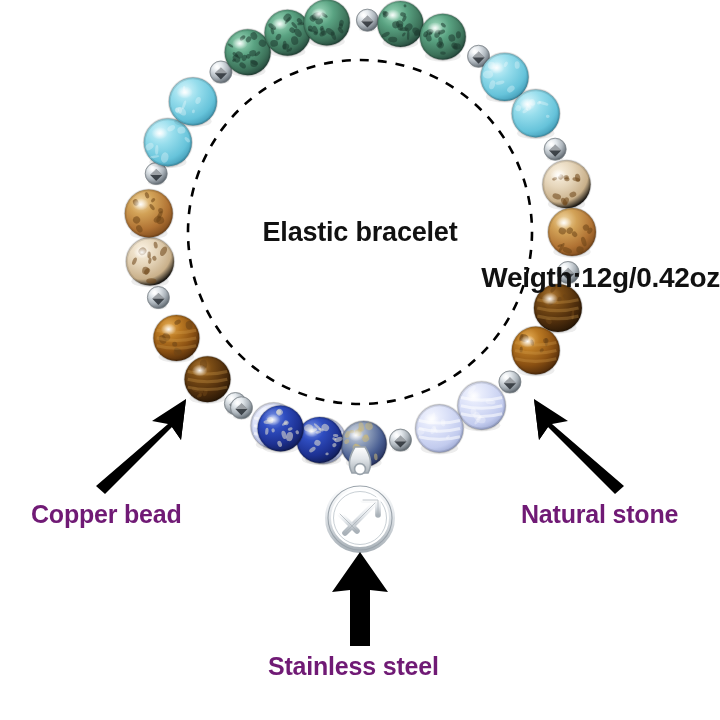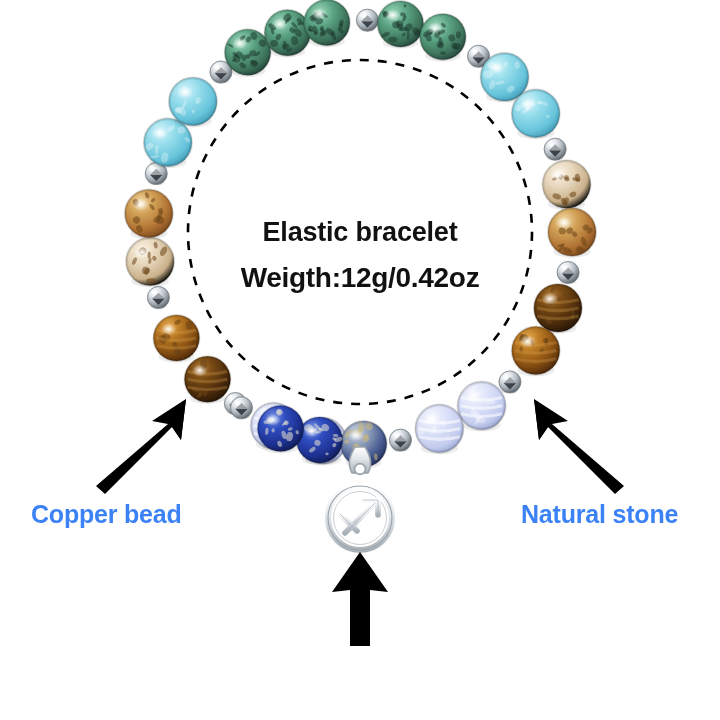--- a/index.html
+++ b/index.html
@@ -35,24 +35,25 @@
   #title-line {
     top: 198px;
     font-size: 27px;
     letter-spacing: -0.2px;
     margin-top: 19px;
   }
   #weight-line {
     top: 262px;
     font-size: 28px;
     letter-spacing: -0.3px;
+    text-align: right;
   }
   .callout-label {
     position: absolute;
-    color: #3b82f6;
+    color: #701a75;
     font-weight: bold;
     font-size: 25px;
     font-family: "Liberation Sans", sans-serif;
     white-space: nowrap;
     letter-spacing: -0.2px;
   }
   #label-copper  { left: 31px;  top: 500px; }
   #label-natural { left: 481px; top: 500px; margin-left: 40px; }
   #label-steel   { left: 268px; top: 652px; }
 </style>
@@ -689,14 +690,15 @@
     <g>
       <path d="M360 552 L388 592 L370 590 L370 646 L350 646 L350 590 L332 592 Z" fill="#000000"></path>
     </g>
   </svg>
 
   <div class="center-text" id="title-line">Elastic bracelet</div>
   <div class="center-text" id="weight-line">Weigth:12g/0.42oz</div>
 
   <div class="callout-label" id="label-copper">Copper bead</div>
   <div class="callout-label" id="label-natural">Natural stone</div>
+  <div class="callout-label" id="label-steel">Stainless steel</div>
 
 </div>
 
 </body></html>

